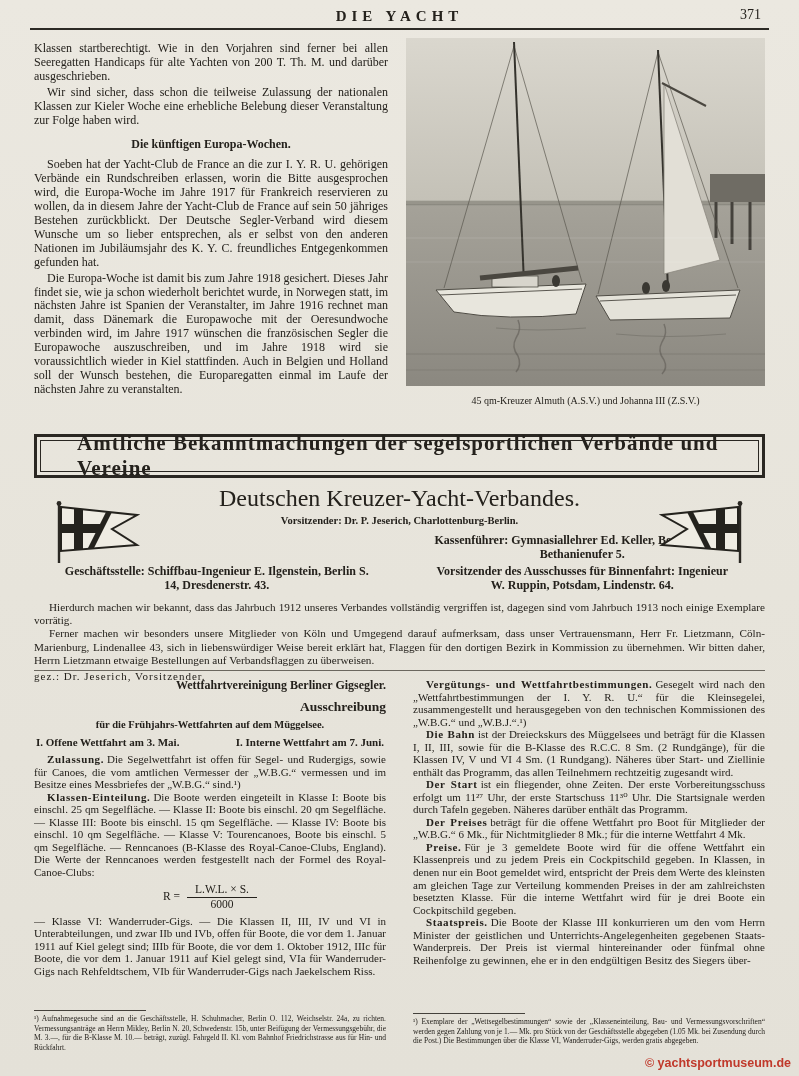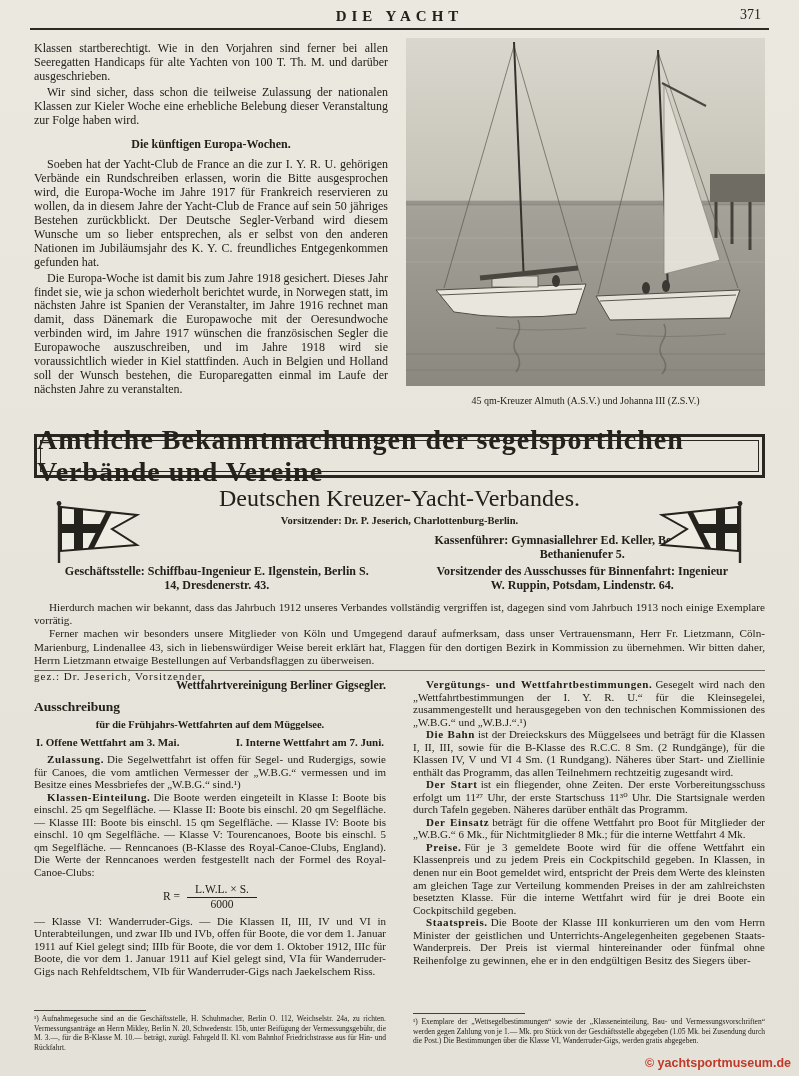--- a/index.html
+++ b/index.html
@@ -22,21 +22,21 @@
   .article-col p { margin-bottom:2px; }
   .article-col p.ind { text-indent:13px; }
   .article-heading { font-weight:bold; text-align:center; font-size:12px; margin:11px 0 6px; }
   .photo-block { position:absolute; left:372px; top:0; width:359px; }
   .photo-frame { width:359px; height:348px; display:block; }
   .photo-caption { text-align:center; font-size:10px; margin-top:9px; }
   
   .banner { position:absolute; top:434px; left:34px; width:731px; height:44px;
             border:3px solid #2a2722; outline:1px solid #2a2722; outline-offset:-7px;
             display:flex; align-items:center; justify-content:center; }
-  .banner-text { font-size:28px; font-weight:bold; letter-spacing:1px; }
+  .banner-text { font-size:21px; font-weight:bold; letter-spacing:1px;margin-left:40px; }
   
   .dkyv { position:absolute; top:484px; left:34px; width:731px; text-align:center; }
   .dkyv-intro { font-size:15px; }
   .dkyv-title { font-size:24px; margin-top:1px; }
   .dkyv-chair { font-size:10.5px; font-weight:bold; margin-top:3px; }
   .flag { position:absolute; top:16px; width:86px; height:66px; }
   .flag-left { left:20px; }
   .flag-right { right:20px; }
   .officials { display:flex; margin-top:7px; font-size:12px; font-weight:bold; line-height:1.2;align-items:flex-end; }
   .officials .ocol { width:50%; padding:0 30px; text-align:center; }
@@ -44,21 +44,21 @@
   .announce { margin-top:6px; text-align:justify; font-size:11.2px; line-height:1.2; }
   .announce p.ind { text-indent:15px; }
   .announce-sig { letter-spacing:1px; font-size:11px; margin-top:2px; }
   .section-rule { position:absolute; top:670px; left:34px; width:731px; height:1px; background:#6b675f; }
   
   .gig { position:absolute; top:678px; left:34px; width:731px; height:326px; }
   .gig-left  { position:absolute; left:0; top:0; width:352px; height:326px; overflow:hidden; }
   .gig-right { position:absolute; right:0; top:0; width:352px; height:326px; overflow:hidden;
                font-size:11px; line-height:1.14; text-align:justify; }
   .gig-title { text-align:right; font-weight:bold; font-size:12px; }
-  .gig-sub   { text-align:left; font-weight:bold; font-size:13.5px; margin-top:6px; }
+  .gig-sub   { text-align:right; font-weight:bold; font-size:13.5px; margin-top:6px; }
   .gig-sub2  { text-align:center; font-weight:bold; font-size:10.5px; margin-top:4px; }
   .gig-dates { display:flex; justify-content:space-between; font-weight:bold; font-size:11px; margin:6px 2px 5px; }
   .gig-body  { font-size:11px; line-height:1.14; text-align:justify; }
   .gig p.ind { text-indent:13px; }
   .lead { font-weight:bold; letter-spacing:0.6px; margin-right:3px; }
   .formula { display:flex; justify-content:center; align-items:center; gap:7px; margin:5px 0 4px; font-size:11.5px; }
   .frac { display:inline-flex; flex-direction:column; align-items:center; line-height:1.15; }
   .frac .num { padding:0 8px; border-bottom:1px solid #24211c; }
   
   .fn { position:absolute; width:352px; font-size:7.5px; line-height:1.28; text-align:justify; }
@@ -74,21 +74,21 @@
 <div class="page">
 
   <div class="masthead">
     <span class="masthead-title">DIE YACHT</span>
   </div>
   <span class="page-num">371</span>
   <div class="head-rule"></div>
 
   <div class="top">
     <div class="article-col">
-      <p>Klassen startberechtigt. Wie in den Vorjahren sind ferner bei allen Seeregatten Handicaps für alte Yachten von 100 T. Th. M. und darüber ausgeschrieben.</p>
+      <p>Klassen startberechtigt. Wie in den Vorjahren sind ferner bei allen Seeregatten Handicaps für alte Yachten von 200 T. Th. M. und darüber ausgeschrieben.</p>
       <p class="ind">Wir sind sicher, dass schon die teilweise Zulassung der nationalen Klassen zur Kieler Woche eine erhebliche Belebung dieser Veranstaltung zur Folge haben wird.</p>
       <div class="article-heading">Die künftigen Europa-Wochen.</div>
       <p class="ind">Soeben hat der Yacht-Club de France an die zur I. Y. R. U. gehörigen Verbände ein Rundschreiben erlassen, worin die Bitte ausgesprochen wird, die Europa-Woche im Jahre 1917 für Frankreich reservieren zu wollen, da in diesem Jahre der Yacht-Club de France auf sein 50 jähriges Bestehen zurückblickt. Der Deutsche Segler-Verband wird diesem Wunsche um so lieber entsprechen, als er selbst von den anderen Nationen im Jubiläumsjahr des K. Y. C. freundliches Entgegenkommen gefunden hat.</p>
       <p class="ind">Die Europa-Woche ist damit bis zum Jahre 1918 gesichert. Dieses Jahr findet sie, wie ja schon wiederholt berichtet wurde, in Norwegen statt, im nächsten Jahre ist Spanien der Veranstalter, im Jahre 1916 rechnet man damit, dass Dänemark die Europawoche mit der Oeresundwoche verbinden wird, im Jahre 1917 wünschen die französischen Segler die Europawoche auszuschreiben, und im Jahre 1918 wird sie voraussichtlich wieder in Kiel stattfinden. Auch in Belgien und Holland soll der Wunsch bestehen, die Europaregatten einmal im Laufe der nächsten Jahre zu veranstalten.</p>
     </div>
 
     <figure class="photo-block">
       <svg class="photo-frame" viewBox="0 0 359 348" preserveAspectRatio="none">
         <defs>
           <linearGradient id="sky" x1="0" y1="0" x2="0" y2="1">
@@ -211,21 +211,21 @@
           </span>
         </div>
         <p>— Klasse VI: Wanderruder-Gigs. — Die Klassen II, III, IV und VI in Unterabteilungen, und zwar IIb und IVb, offen für Boote, die vor dem 1. Januar 1911 auf Kiel gelegt sind; IIIb für Boote, die vor dem 1. Oktober 1912, IIIc für Boote, die vor dem 1. Januar 1911 auf Kiel gelegt sind, VIa für Wanderruder-Gigs nach Rehfeldtschem, VIb für Wanderruder-Gigs nach Jaekelschem Riss.</p>
       </div>
     </div>
 
     <div class="gig-right">
       <p class="ind"><span class="lead">Vergütungs- und Wettfahrtbestimmungen.</span><span>Gesegelt wird nach den „Wettfahrtbestimmungen der I. Y. R. U.“ für die Kleinsegelei, zusammengestellt und herausgegeben von den technischen Kommissionen des „W.B.G.“ und „W.B.J.“.¹)</span></p>
       <p class="ind"><span class="lead">Die Bahn</span><span>ist der Dreieckskurs des Müggelsees und beträgt für die Klassen I, II, III, sowie für die B-Klasse des R.C.C. 8 Sm. (2 Rundgänge), für die Klassen IV, V und VI 4 Sm. (1 Rundgang). Näheres über Start- und Ziellinie enthält das Programm, das allen Teilnehmern rechtzeitig zugesandt wird.</span></p>
       <p class="ind"><span class="lead">Der Start</span><span>ist ein fliegender, ohne Zeiten. Der erste Vorbereitungsschuss erfolgt um 11²⁷ Uhr, der erste Startschuss 11³⁰ Uhr. Die Startsignale werden durch Tafeln gegeben. Näheres darüber enthält das Programm.</span></p>
-      <p class="ind"><span class="lead">Der Einsatz</span><span>beträgt für die offene Wettfahrt pro Boot für Mitglieder der „W.B.G.“ 6 Mk., für Nichtmitglieder 8 Mk.; für die interne Wettfahrt 4 Mk.</span></p>
+      <p class="ind"><span class="lead">Der Preises</span><span>beträgt für die offene Wettfahrt pro Boot für Mitglieder der „W.B.G.“ 6 Mk., für Nichtmitglieder 8 Mk.; für die interne Wettfahrt 4 Mk.</span></p>
       <p class="ind"><span class="lead">Preise.</span><span>Für je 3 gemeldete Boote wird für die offene Wettfahrt ein Klassenpreis und zu jedem Preis ein Cockpitschild gegeben. In Klassen, in denen nur ein Boot gemeldet wird, entspricht der Preis dem Werte des kleinsten am gleichen Tage zur Verteilung kommenden Preises in der am zahlreichsten besetzten Klasse. Für die interne Wettfahrt wird für je drei Boote ein Cockpitschild gegeben.</span></p>
       <p class="ind"><span class="lead">Staatspreis.</span><span>Die Boote der Klasse III konkurrieren um den vom Herrn Minister der geistlichen und Unterrichts-Angelegenheiten gegebenen Staats-Wanderpreis. Der Preis ist viermal hintereinander oder fünfmal ohne Reihenfolge zu gewinnen, ehe er in den endgültigen Besitz des Siegers über-</span></p>
     </div>
   </section>
 
   <div class="fn fn-left">¹) Aufnahmegesuche sind an die Geschäftsstelle, H. Schuhmacher, Berlin O. 112, Weichselstr. 24a, zu richten. Vermessungsanträge an Herrn Mikley, Berlin N. 20, Schwedenstr. 15b, unter Beifügung der Vermessungsgebühr, die M. 3.—, für die B-Klasse M. 10.— beträgt, zuzügl. Fahrgeld II. Kl. vom Bahnhof Friedrichstrasse aus für Hin- und Rückfahrt.</div>
   <div class="fn fn-right">¹) Exemplare der „Wettsegelbestimmungen“ sowie der „Klasseneinteilung, Bau- und Vermessungsvorschriften“ werden gegen Zahlung von je 1.— Mk. pro Stück von der Geschäftsstelle abgegeben (1.05 Mk. bei Zusendung durch die Post.) Die Bestimmungen über die Klasse VI, Wanderruder-Gigs, werden gratis abgegeben.</div>
 
   <div class="wm">© yachtsportmuseum.de</div>
 

